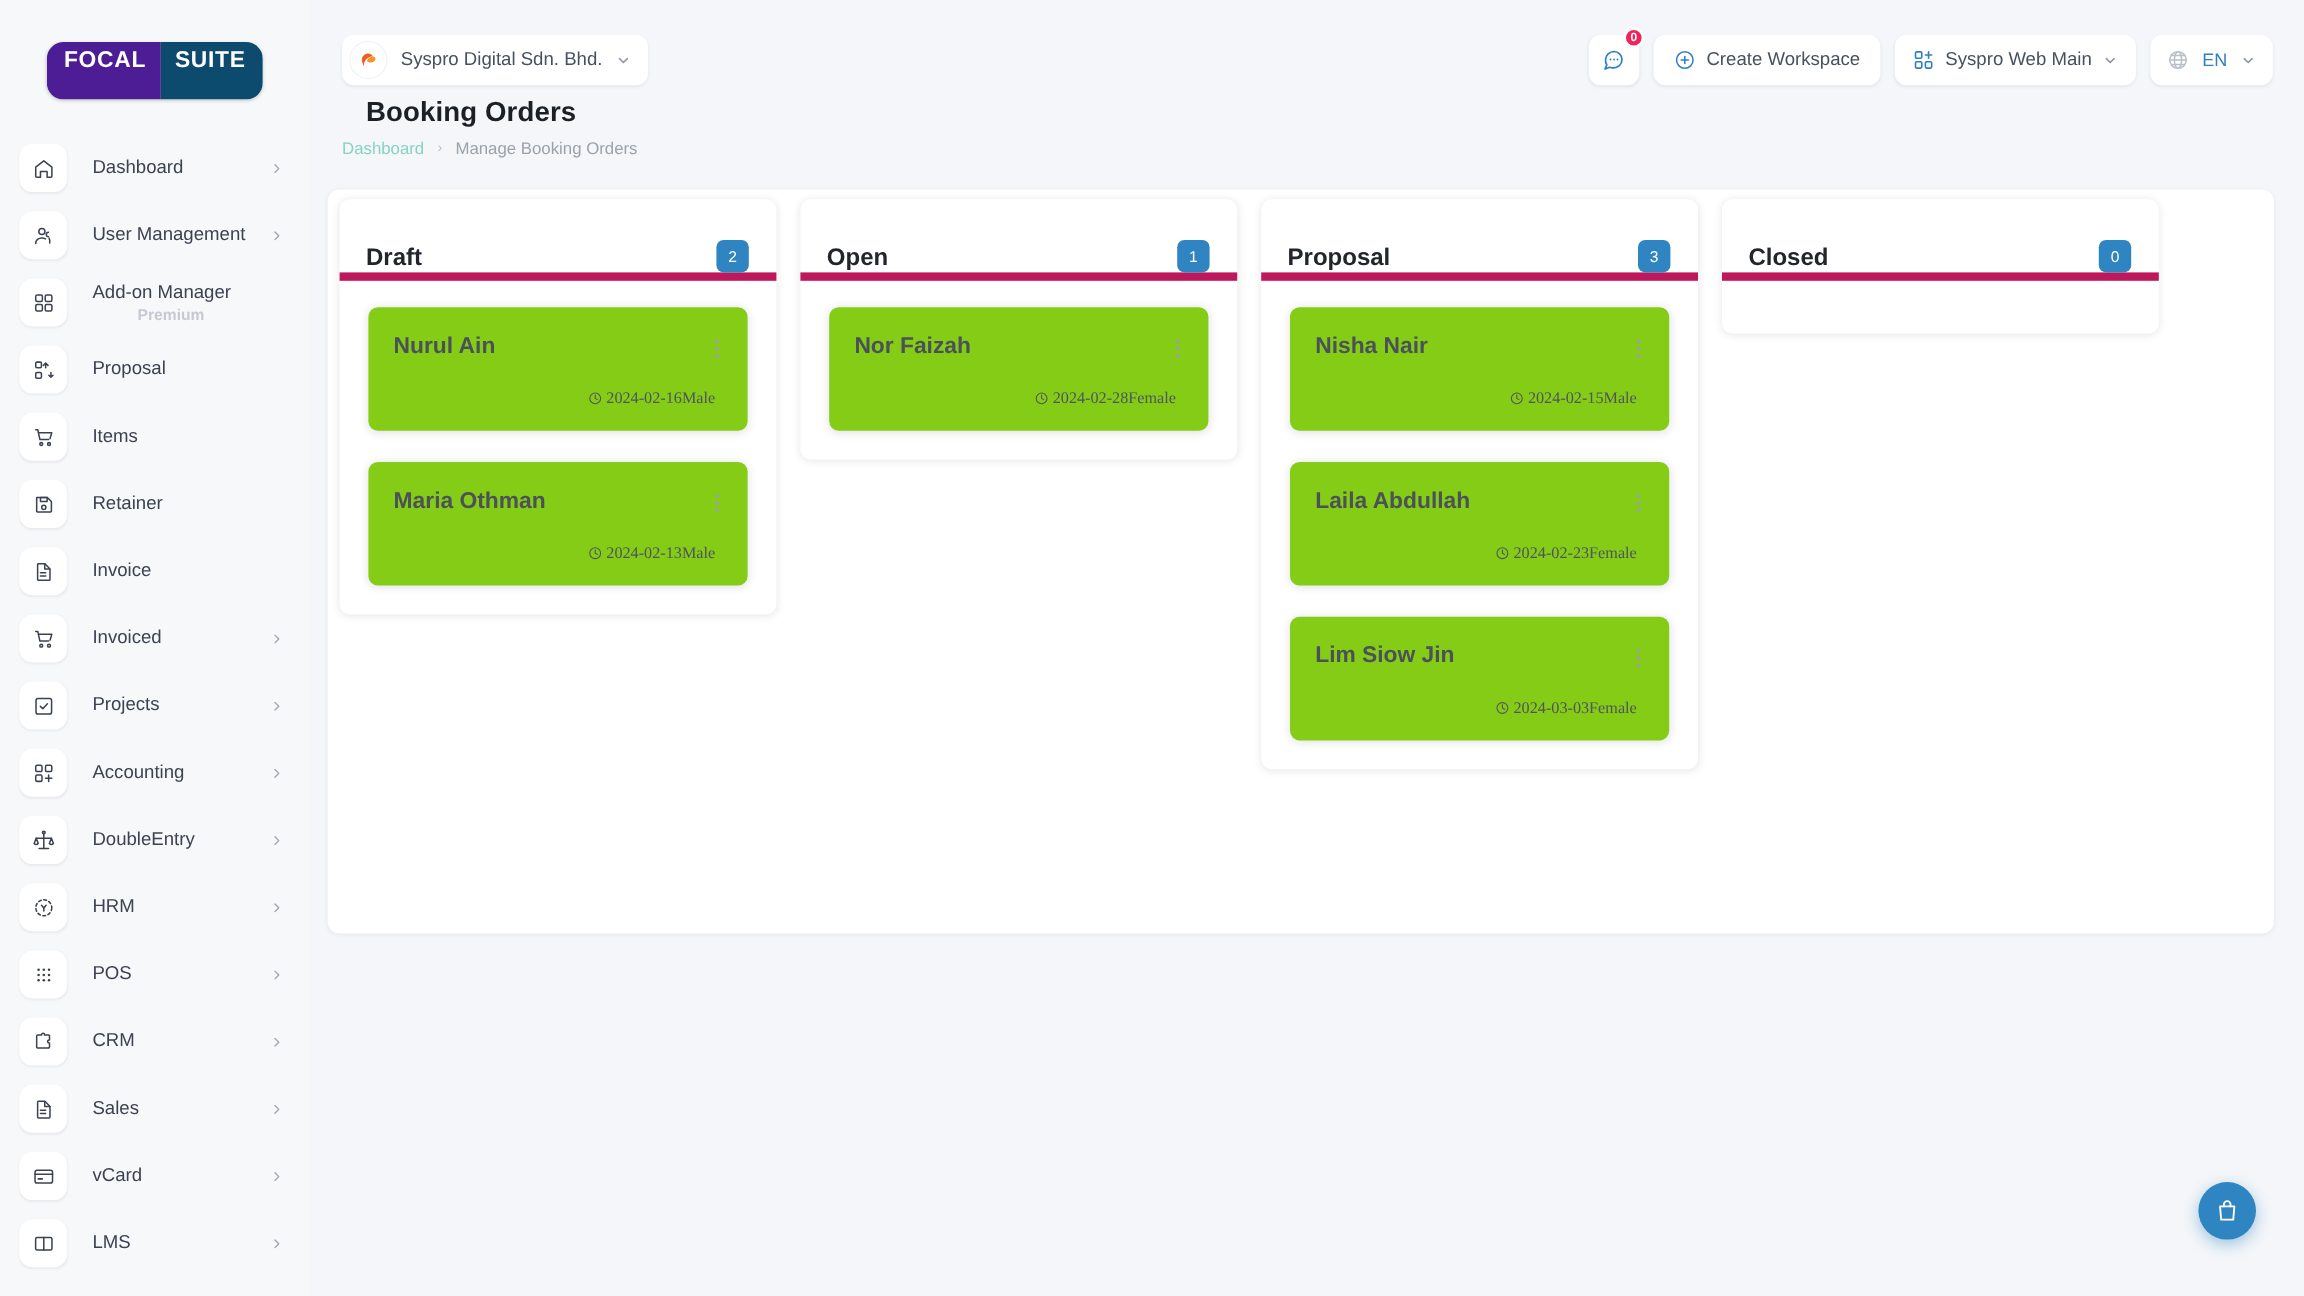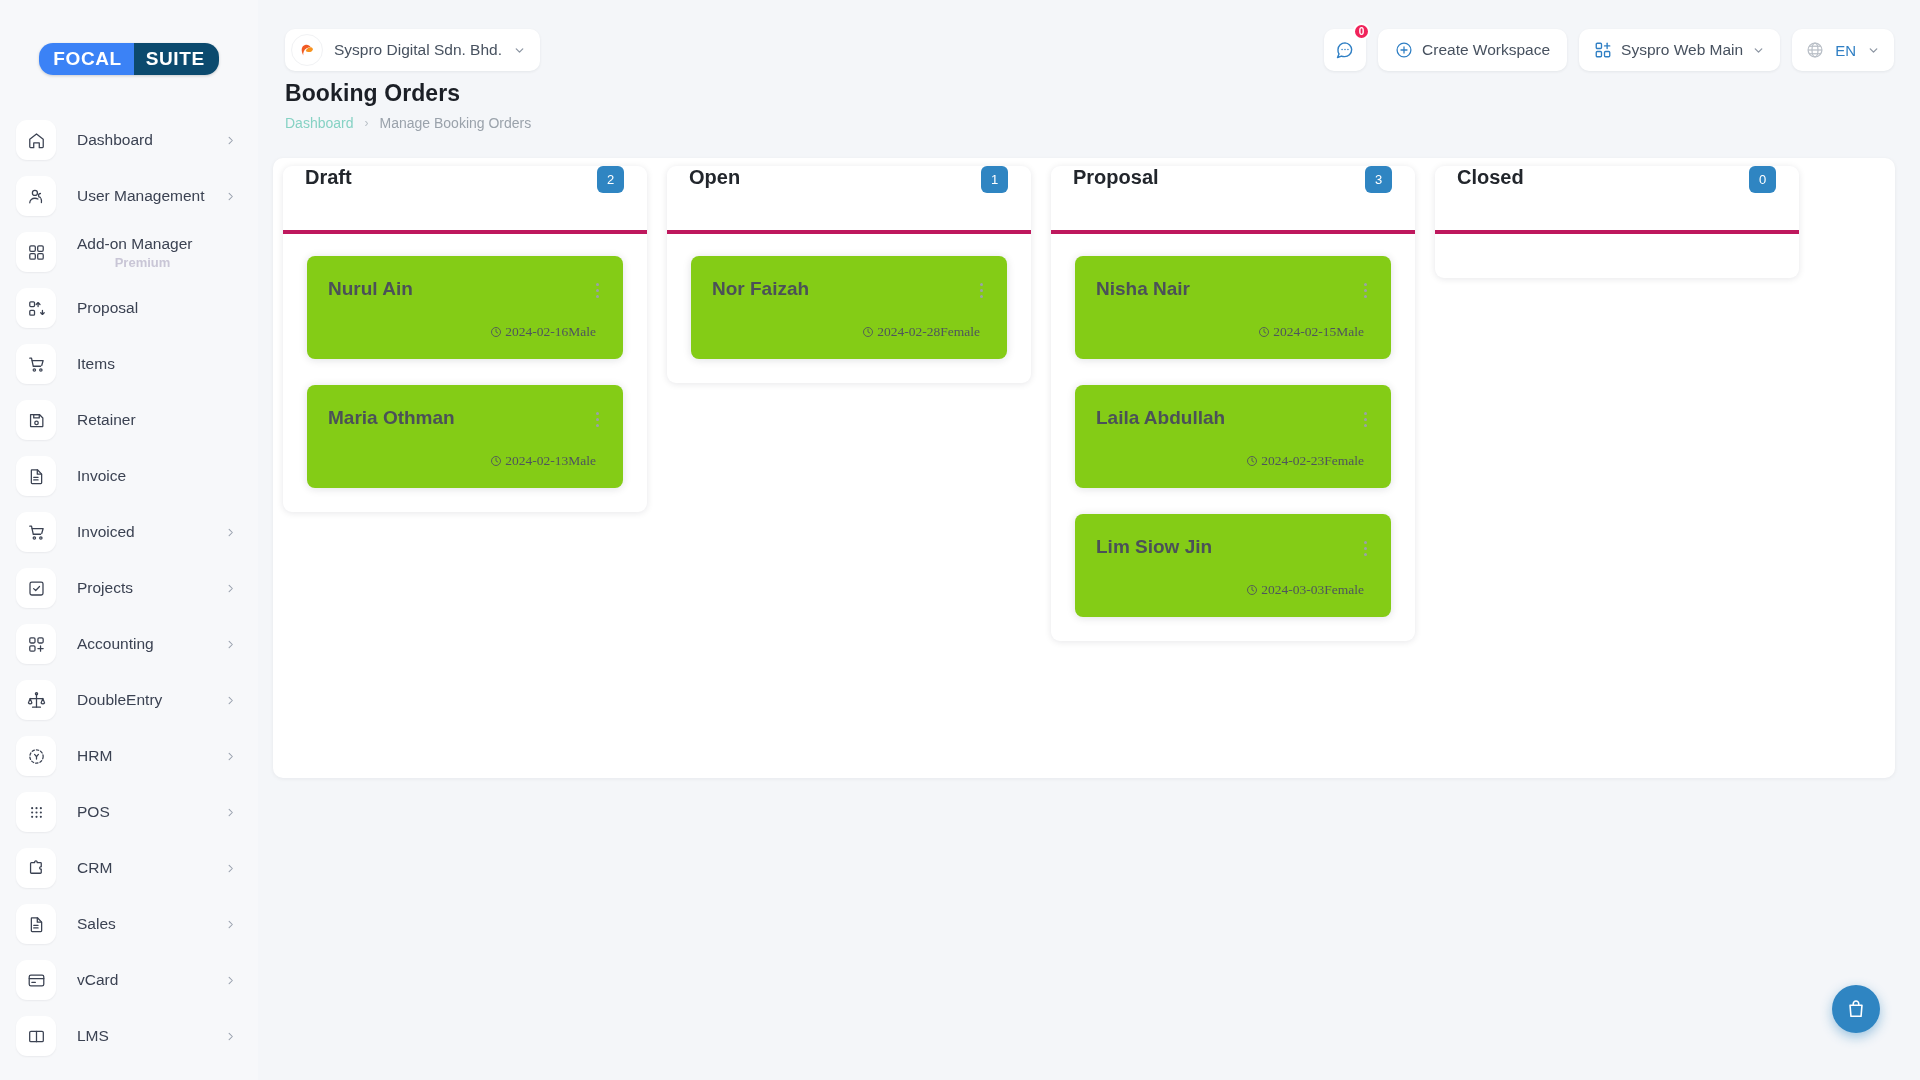--- a/index.html
+++ b/index.html
@@ -25,21 +25,21 @@
   }
   .logo {
     display: inline-flex;
     border-radius: 14px;
     overflow: hidden;
     font-weight: bold;
     font-size: 19px;
     letter-spacing: .6px;
     box-shadow: 0 1px 3px rgba(0,0,0,.18);
   }
-  .logo .lfocal { background: #3b82f6; color: #fff; padding: 5px 12px 5px 14px; }
+  .logo .lfocal { background: #4c1d95; color: #fff; padding: 5px 12px 21px 14px; }
   .logo .lsuite { background: #0c4a6e; color: #fff; padding: 5px 14px 5px 12px; }
 
   .nav-item {
     display: flex; align-items: center;
     height: 56px;
     padding: 0 22px 0 16px;
     cursor: pointer;
     position: relative;
   }
   .nav-icon {
@@ -120,21 +120,21 @@
   #lang-pill { padding: 0 14px; gap: 11px; }
   #lang-pill .ic { color: #b9bfc7; display:flex; }
   #lang-pill .ic svg { width: 18px; height: 18px; }
   #lang-pill .lbl { font-size: 15px; color: #2f7fc4; font-weight: 500;}
 
   
   #page-head {
     position: absolute; left: 285px; top: 80px;
   }
   #page-title {
-    font-size: 23px; font-weight: bold; color: #1b1f26; letter-spacing: .1px;
+    font-size: 23px; font-weight: bold; color: #1b1f26; letter-spacing: .1px; margin-left: 20px;
   }
   #crumbs {
     margin-top: 8px;
     display: flex; align-items: center; gap: 11px;
     font-size: 14px;
   }
   .crumb-link { color: #86d2c4; cursor: pointer; }
   .crumb-sep { color: #b9c0c8; font-size: 12px; }
   .crumb-cur { color: #9aa2ab; }
 
@@ -153,23 +153,23 @@
   .column {
     width: 364px;
     margin: 4px 10px 0 10px;
     background: #ffffff;
     border-radius: 9px;
     box-shadow: 0 1px 7px rgba(16,24,40,.10);
     align-self: flex-start;
   }
   .col-head {
     height: 68px;
-    display: flex; align-items: flex-start; justify-content: space-between;
+    display: flex; align-items: flex-end; justify-content: space-between;
     padding: 0 23px 0 22px;
-    border-bottom: 4px solid #be185d;
+    border-bottom: 7px solid #be185d;
   }
   .col-title { font-size: 20px; font-weight: bold; color: #22262c; }
   .col-count {
     min-width: 27px; height: 27px; padding: 0 7px;
     background: #2f85c2; color: #fff;
     border-radius: 6px;
     font-size: 13px;
     display: flex; align-items: center; justify-content: center;
   }
   .col-body { padding: 22px 24px 24px 24px; }

